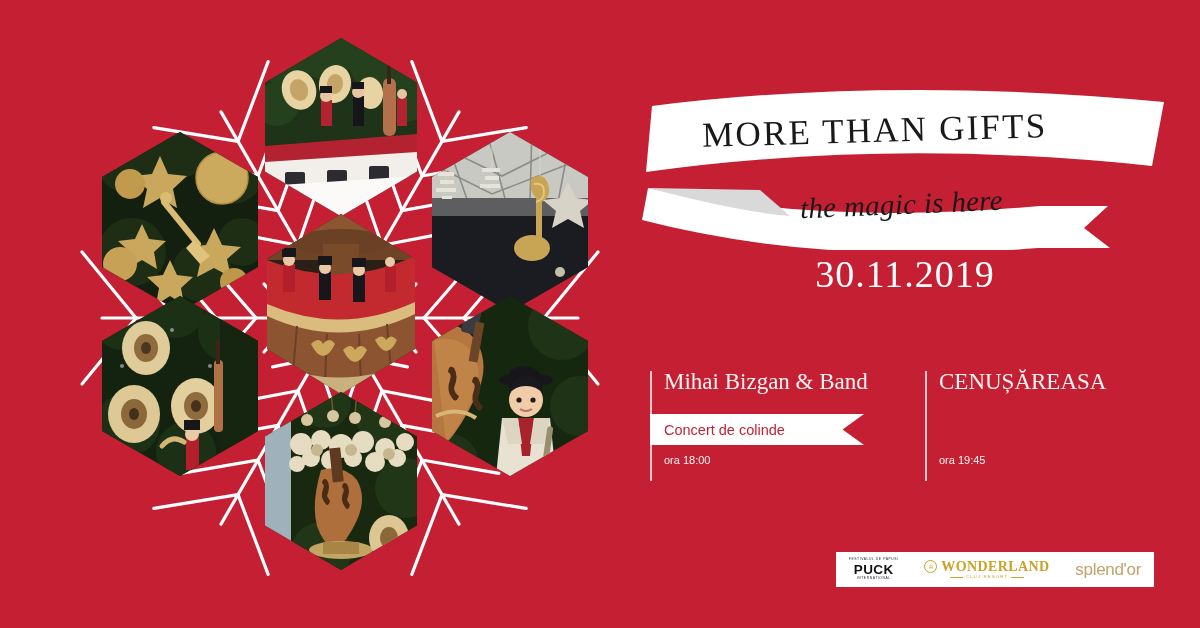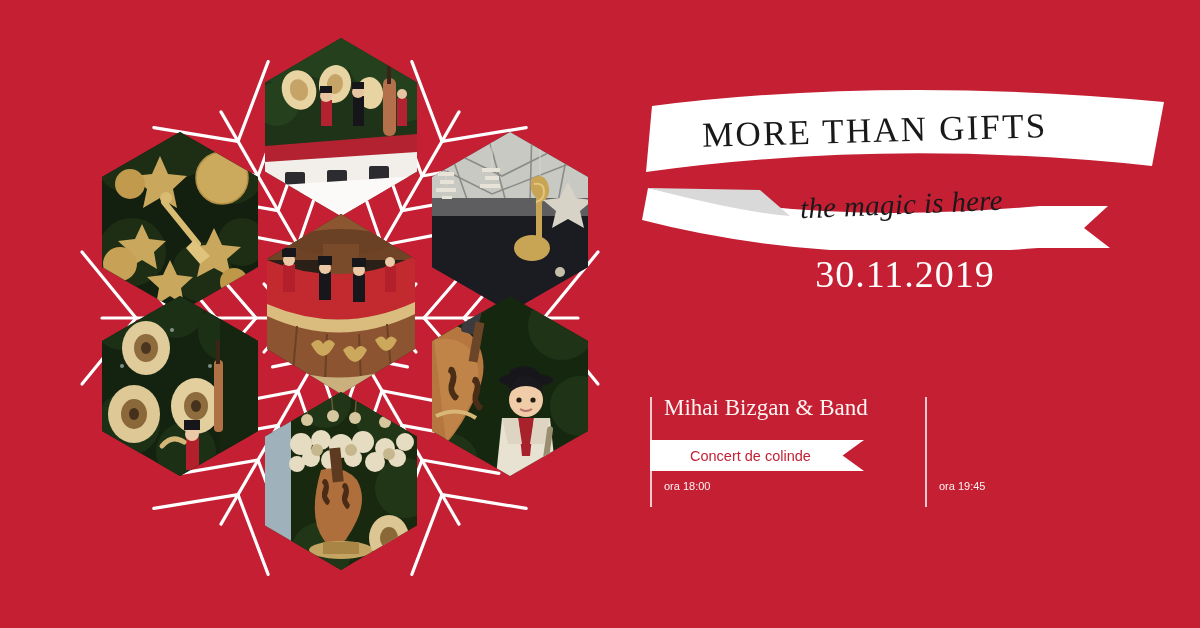--- a/index.html
+++ b/index.html
@@ -67,42 +67,41 @@
     letter-spacing:1px;
     color:#ffffff;
   }
 
   
   #events {
     position:absolute;
     left:650px; top:371px;
     width:520px; height:110px;
     display:flex;
-    margin-top:26px;
   }
   .event { position:relative; height:100%; }
   .event:nth-child(1){ width:275px; }
   .event:nth-child(2){ width:245px; }
   .event .vline {
     position:absolute; left:0; top:0;
     width:2px; height:110px;
     background:#F0C8CE;
   }
   .event .ev-title {
     position:absolute; left:14px; top:-2px;
     font-family:"Liberation Serif", serif;
     font-size:23px;
     color:#FDF4F3;
     white-space:nowrap;
   }
   .ev-banner {
     position:absolute; left:0; top:43px;
     height:31px;
     background:#FFFFFF;
-    display:flex; align-items:center;padding-left:26px;
+    display:flex; align-items:center;
   }
   .event:nth-child(1) .ev-banner { width:214px; clip-path:polygon(0 0,100% 0,90% 50%,100% 100%,0 100%); }
   .event:nth-child(2) .ev-banner { width:228px; clip-path:polygon(0 0,100% 0,91% 50%,100% 100%,0 100%); }
   .ev-banner span {
     padding-left:14px;
     font-size:14.5px;
     color:#C41F33;
     white-space:nowrap;
   }
   .ev-time {
@@ -496,19 +495,45 @@
       <div class="vline"></div>
       <div class="ev-title">Mihai Bizgan &amp; Band</div>
       <div class="ev-banner">
         <span>Concert de colinde</span>
       </div>
       <div class="ev-time">ora 18:00</div>
     </div>
 
     <div class="event">
       <div class="vline"></div>
+      <div class="ev-title">CENUȘĂREASA</div>
       <div class="ev-time">ora 19:45</div>
     </div>
 
   </div>
 
+  <div id="logobar">
+
+    <div class="logo">
+      <div class="puck-top">FESTIVALUL DE PAPUSI</div>
+      <div class="puck-main">PUCK</div>
+      <div class="puck-bot">INTERNATIONAL</div>
+    </div>
+
+    <div class="logo">
+      <div class="wl-row">
+        <div class="wl-emblem">♔</div>
+        <div class="wl-name">WONDERLAND</div>
+      </div>
+      <div class="wl-sub">
+        <i></i>
+        <span>CLUJ RESORT</span>
+        <i></i>
+      </div>
+    </div>
+
+    <div class="logo">
+      <div class="splendor">splend'or</div>
+    </div>
+
+  </div>
 
 </div>
 
 </body></html>

